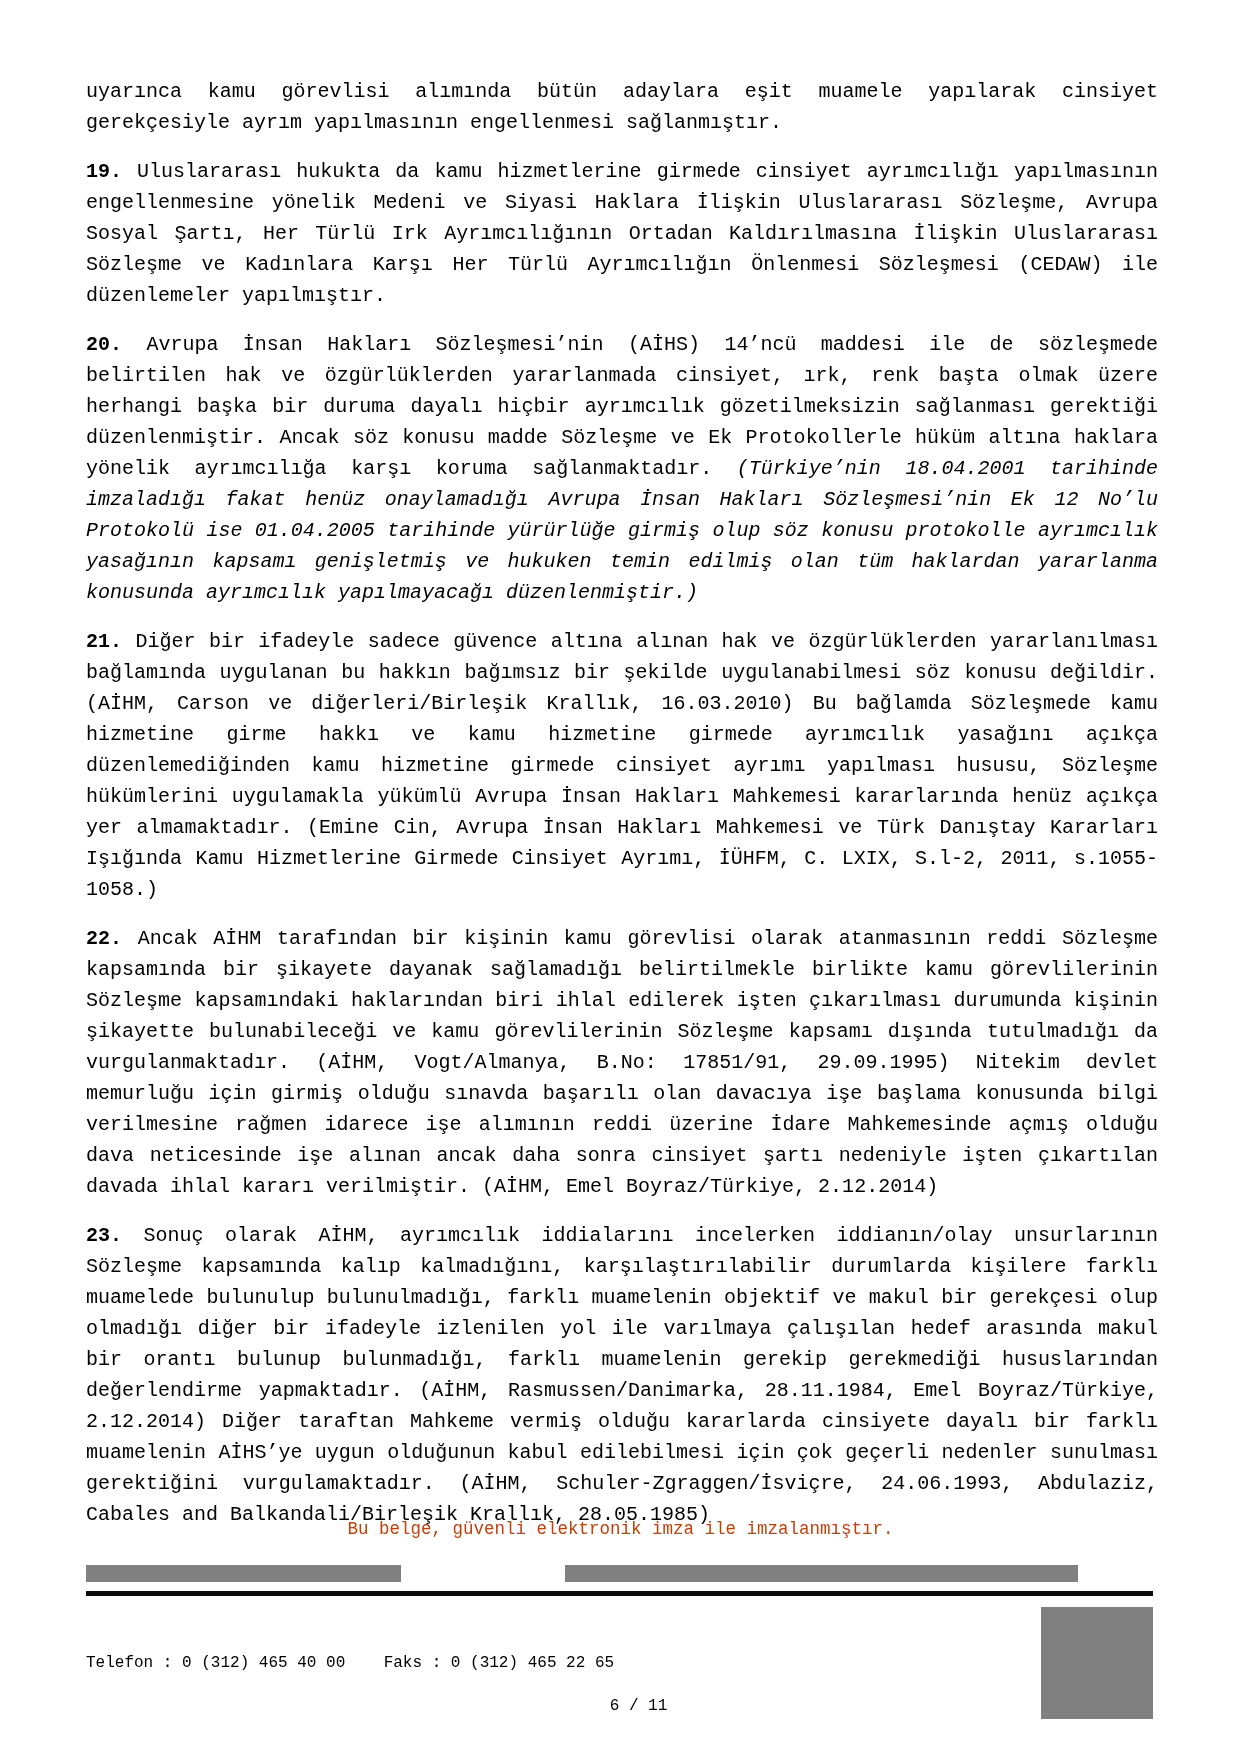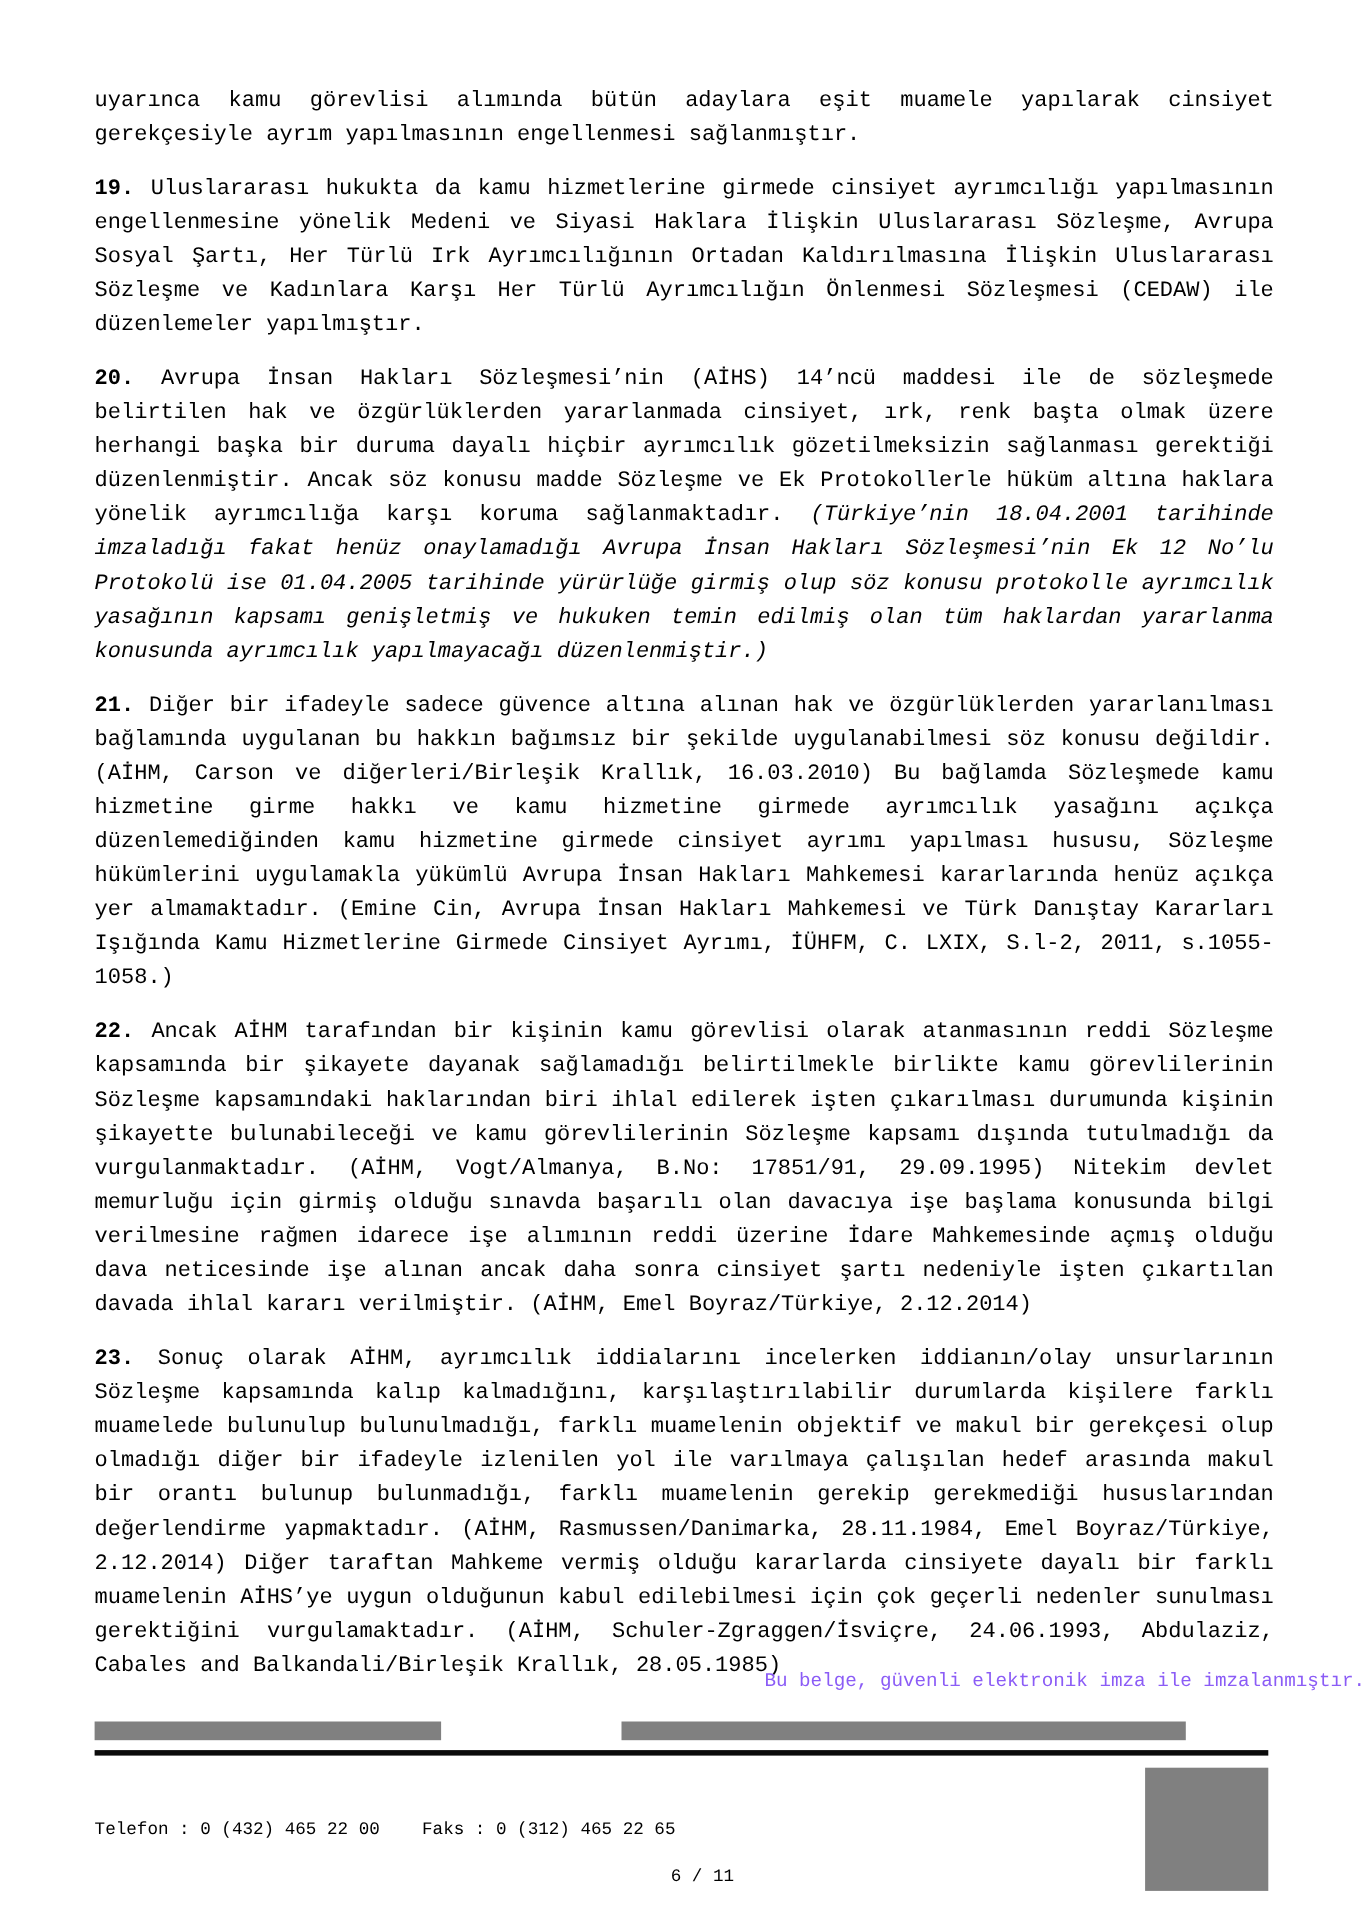--- a/index.html
+++ b/index.html
@@ -102,29 +102,29 @@
     <p class="para"><strong>20.</strong> <span>Avrupa İnsan Hakları Sözleşmesi’nin (AİHS) 14’ncü maddesi ile de sözleşmede belirtilen hak ve özgürlüklerden yararlanmada cinsiyet, ırk, renk başta olmak üzere herhangi başka bir duruma dayalı hiçbir ayrımcılık gözetilmeksizin sağlanması gerektiği düzenlenmiştir. Ancak söz konusu madde Sözleşme ve Ek Protokollerle hüküm altına haklara yönelik ayrımcılığa karşı koruma sağlanmaktadır.</span> <em>(Türkiye’nin 18.04.2001 tarihinde imzaladığı fakat henüz onaylamadığı Avrupa İnsan Hakları Sözleşmesi’nin Ek 12 No’lu Protokolü ise 01.04.2005 tarihinde yürürlüğe girmiş olup söz konusu protokolle ayrımcılık yasağının kapsamı genişletmiş ve hukuken temin edilmiş olan tüm haklardan yararlanma konusunda ayrımcılık yapılmayacağı düzenlenmiştir.)</em></p>
 
     <p class="para"><strong>21.</strong> <span>Diğer bir ifadeyle sadece güvence altına alınan hak ve özgürlüklerden yararlanılması bağlamında uygulanan bu hakkın bağımsız bir şekilde uygulanabilmesi söz konusu değildir. (AİHM, Carson ve diğerleri/Birleşik Krallık, 16.03.2010) Bu bağlamda Sözleşmede kamu hizmetine girme hakkı ve kamu hizmetine girmede ayrımcılık yasağını açıkça düzenlemediğinden kamu hizmetine girmede cinsiyet ayrımı yapılması hususu, Sözleşme hükümlerini uygulamakla yükümlü Avrupa İnsan Hakları Mahkemesi kararlarında henüz açıkça yer almamaktadır. (Emine Cin, Avrupa İnsan Hakları Mahkemesi ve Türk Danıştay Kararları Işığında Kamu Hizmetlerine Girmede Cinsiyet Ayrımı, İÜHFM, C. LXIX, S.l-2, 2011, s.1055-1058.)</span></p>
 
     <p class="para"><strong>22.</strong> <span>Ancak AİHM tarafından bir kişinin kamu görevlisi olarak atanmasının reddi Sözleşme kapsamında bir şikayete dayanak sağlamadığı belirtilmekle birlikte kamu görevlilerinin Sözleşme kapsamındaki haklarından biri ihlal edilerek işten çıkarılması durumunda kişinin şikayette bulunabileceği ve kamu görevlilerinin Sözleşme kapsamı dışında tutulmadığı da vurgulanmaktadır. (AİHM, Vogt/Almanya, B.No: 17851/91, 29.09.1995) Nitekim devlet memurluğu için girmiş olduğu sınavda başarılı olan davacıya işe başlama konusunda bilgi verilmesine rağmen idarece işe alımının reddi üzerine İdare Mahkemesinde açmış olduğu dava neticesinde işe alınan ancak daha sonra cinsiyet şartı nedeniyle işten çıkartılan davada ihlal kararı verilmiştir. (AİHM, Emel Boyraz/Türkiye, 2.12.2014)</span></p>
 
     <p class="para"><strong>23.</strong> <span>Sonuç olarak AİHM, ayrımcılık iddialarını incelerken iddianın/olay unsurlarının Sözleşme kapsamında kalıp kalmadığını, karşılaştırılabilir durumlarda kişilere farklı muamelede bulunulup bulunulmadığı, farklı muamelenin objektif ve makul bir gerekçesi olup olmadığı diğer bir ifadeyle izlenilen yol ile varılmaya çalışılan hedef arasında makul bir orantı bulunup bulunmadığı, farklı muamelenin gerekip gerekmediği hususlarından değerlendirme yapmaktadır. (AİHM, Rasmussen/Danimarka, 28.11.1984, Emel Boyraz/Türkiye, 2.12.2014) Diğer taraftan Mahkeme vermiş olduğu kararlarda cinsiyete dayalı bir farklı muamelenin AİHS’ye uygun olduğunun kabul edilebilmesi için çok geçerli nedenler sunulması gerektiğini vurgulamaktadır. (AİHM, Schuler-Zgraggen/İsviçre, 24.06.1993, Abdulaziz, Cabales and Balkandali/Birleşik Krallık, 28.05.1985)</span></p>
 
   </div>
 
-  <div class="signature-note" style="color: #8b5cf6; text-align: right;">Bu belge, güvenli elektronik imza ile imzalanmıştır.</div>
+  <div class="signature-note" style="color: #c2410c;">Bu belge, güvenli elektronik imza ile imzalanmıştır.</div>
 
   <div class="redaction-bar left" style="background: rgb(128, 128, 128);"></div>
   <div class="redaction-bar right" style="background: rgb(128, 128, 128);"></div>
 
   <div class="footer-rule"></div>
 
   <div class="footer">
-    <div>Telefon : 0 (432) 465 22 00    Faks : 0 (312) 465 22 65</div>
+    <div>Telefon : 0 (312) 465 40 00    Faks : 0 (312) 465 22 65</div>
     
     
   </div>
 
   <div class="page-number">6 / 11</div>
 
   <div class="redaction-square" style="background: rgb(128, 128, 128);"></div>
 
 </div>
 

